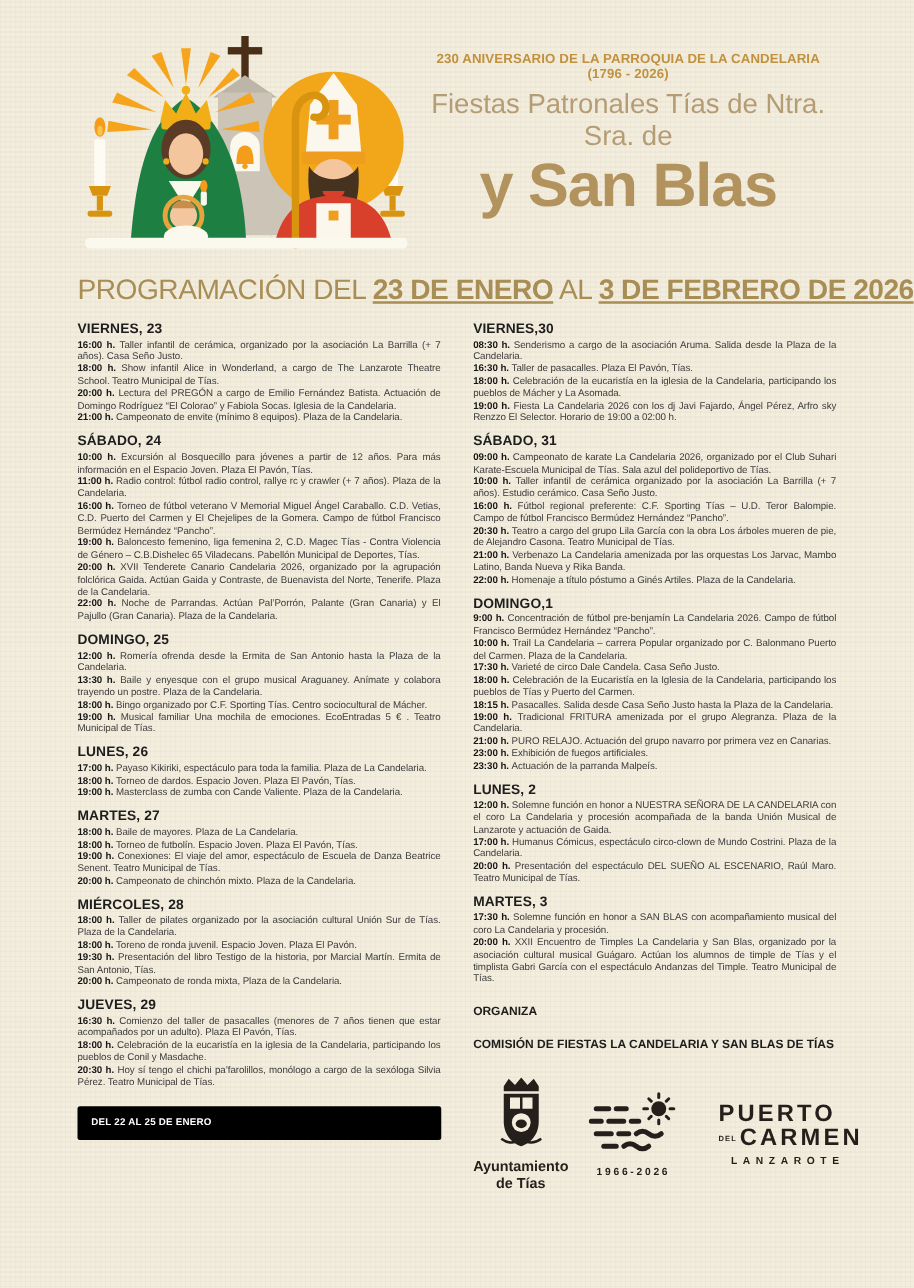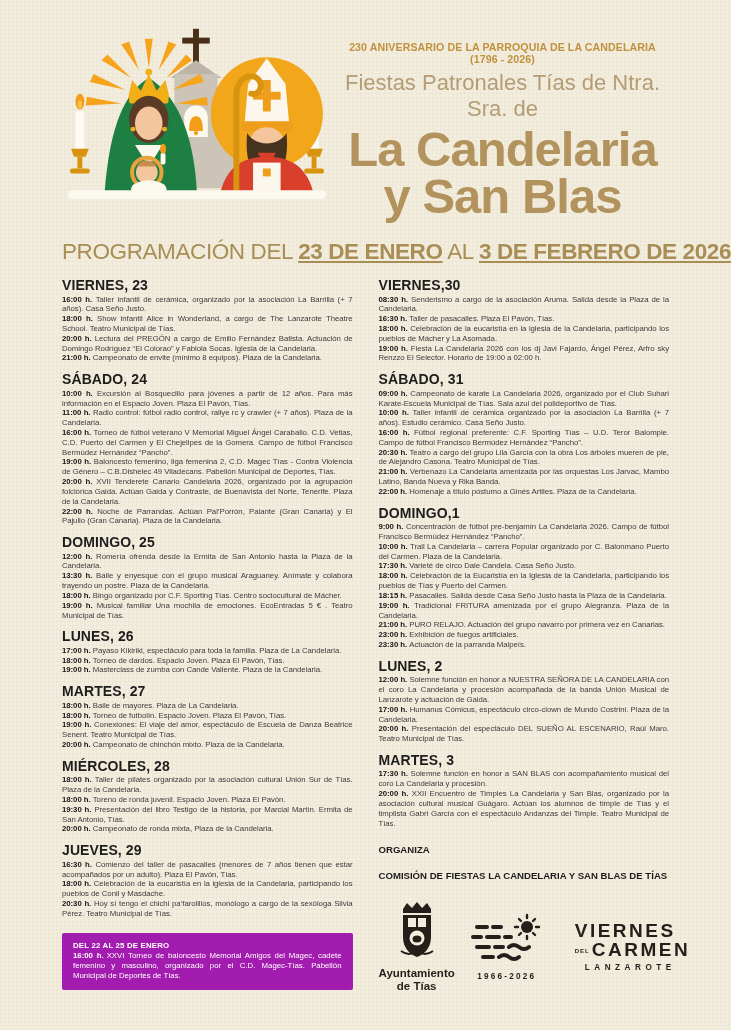--- a/index.html
+++ b/index.html
@@ -21,25 +21,25 @@
   .subtitle{font-size:22px;color:#b49c74;margin:0 0 4px;}
   .big-title{font-size:49px;line-height:.95;font-weight:800;color:#b2935e;letter-spacing:-1px;margin:2px 0 0;}
   .big-title span{display:block;}
   
   .prog-heading{margin:20px 0 12px;font-size:22.5px;color:#a88d55;font-weight:500;letter-spacing:-.4px;white-space:nowrap;}
   .prog-heading b{font-weight:800;text-decoration:underline;}
   
   .program{display:flex;gap:26px;align-items:flex-start;}
   .col{flex:1;min-width:0;}
   .day{margin:0 0 8px;}
-  .day-name{font-size:14px;font-weight:800;color:#1d1d1d;margin:0 0 1.5px;letter-spacing:.1px;}
+  .day-name{font-size:11px;font-weight:800;color:#1d1d1d;margin:0 0 1.5px;letter-spacing:.1px;}
   .event{font-size:7.8px;line-height:1.26;margin:0;text-align:justify;color:#3c3c3c;letter-spacing:-.05px;}
   .event .time{color:#161616;}
   
-  .hbox{margin-top:14px;background:#a21caf;color:#fff;padding:8px 11px 9px;border-radius:2px;}
+  .hbox{margin-top:14px;background:#000000;color:#fff;padding:8px 11px 9px;border-radius:2px;}
   .hbox-title{font-size:8.8px;font-weight:800;margin:0 0 1px;letter-spacing:.2px;}
   .hbox p{font-size:7.8px;line-height:1.3;margin:0;text-align:justify;}
   .hbox .time{margin-right:3px;font-weight:800;}
   
   .organiza{margin-top:16px;}
   .organiza-label{font-size:9.6px;font-weight:800;color:#1d1d1d;margin:0;}
   .organiza-name{font-size:9.6px;font-weight:800;color:#1d1d1d;margin:15px 0 0;}
   .logos{display:flex;align-items:center;gap:16px;margin-top:20px;color:#241f1a;}
   .logo-ayto{text-align:center;}
   .logo-ayto .cap{font-size:11.5px;font-weight:800;line-height:1.1;margin-top:4px;color:#241f1a;}
@@ -133,21 +133,20 @@
         <rect x="208" y="154" width="8" height="8" fill="#ef9d1c"></rect>
         <path d="M181,182 L181,80 C181,62 196,56 203,63 C209,69 205,80 196,78" fill="none" stroke="#d9940f" stroke-width="6" stroke-linecap="round"></path>
       </g>
       <rect x="10" y="176" width="262" height="9" rx="4" fill="#fbf8ee"></rect>
     </svg>
 
     <div class="header-text">
       <p class="anniv">230 ANIVERSARIO DE LA PARROQUIA DE LA CANDELARIA (1796 - 2026)</p>
       <p class="subtitle">Fiestas Patronales Tías de Ntra. Sra. de</p>
       <h1 class="big-title">
-          <span>La Candelaria</span>
           <span>y San Blas</span>
         </h1>
     </div>
   </div>
 
   <h2 class="prog-heading"><span>PROGRAMACIÓN DEL </span><b>23 DE ENERO</b><span> AL </span><b>3 DE FEBRERO DE 2026</b></h2>
 
   <div class="program">
 
     <div class="col">
@@ -158,21 +157,21 @@
             <p class="event"><b class="time">18:00 h. </b><span>Show infantil Alice in Wonderland, a cargo de The Lanzarote Theatre School. Teatro Municipal de Tías.</span></p>
             <p class="event"><b class="time">20:00 h. </b><span>Lectura del PREGÓN a cargo de Emilio Fernández Batista. Actuación de Domingo Rodríguez “El Colorao” y Fabiola Socas. Iglesia de la Candelaria.</span></p>
             <p class="event"><b class="time">21:00 h. </b><span>Campeonato de envite (mínimo 8 equipos). Plaza de la Candelaria.</span></p>
           </section>
 
   <section class="day">
     <h3 class="day-name">SÁBADO, 24</h3>
   <p class="event"><b class="time">10:00 h. </b><span>Excursión al Bosquecillo para jóvenes a partir de 12 años. Para más información en el Espacio Joven. Plaza El Pavón, Tías.</span></p>
             <p class="event"><b class="time">11:00 h. </b><span>Radio control: fútbol radio control, rallye rc y crawler (+ 7 años). Plaza de la Candelaria.</span></p>
             <p class="event"><b class="time">16:00 h. </b><span>Torneo de fútbol veterano V Memorial Miguel Ángel Caraballo. C.D. Vetias, C.D. Puerto del Carmen y El Chejelipes de la Gomera. Campo de fútbol Francisco Bermúdez Hernández “Pancho”.</span></p>
-            <p class="event"><b class="time">19:00 h. </b><span>Baloncesto femenino, liga femenina 2, C.D. Magec Tías - Contra Violencia de Género – C.B.Dishelec 49 Viladecans. Pabellón Municipal de Deportes, Tías.</span></p>
+            <p class="event"><b class="time">19:00 h. </b><span>Baloncesto femenino, liga femenina 2, C.D. Magec Tías - Contra Violencia de Género – C.B.Dishelec 65 Viladecans. Pabellón Municipal de Deportes, Tías.</span></p>
             <p class="event"><b class="time">20:00 h. </b><span>XVII Tenderete Canario Candelaria 2026, organizado por la agrupación folclórica Gaida. Actúan Gaida y Contraste, de Buenavista del Norte, Tenerife. Plaza de la Candelaria.</span></p>
             <p class="event"><b class="time">22:00 h. </b><span>Noche de Parrandas. Actúan Pal’Porrón, Palante (Gran Canaria) y El Pajullo (Gran Canaria). Plaza de la Candelaria.</span></p>
           </section>
 
   <section class="day">
     <h3 class="day-name">DOMINGO, 25</h3>
   <p class="event"><b class="time">12:00 h. </b><span>Romería ofrenda desde la Ermita de San Antonio hasta la Plaza de la Candelaria.</span></p>
             <p class="event"><b class="time">13:30 h. </b><span>Baile y enyesque con el grupo musical Araguaney. Anímate y colabora trayendo un postre. Plaza de la Candelaria.</span></p>
             <p class="event"><b class="time">18:00 h. </b><span>Bingo organizado por C.F. Sporting Tías. Centro sociocultural de Mácher.</span></p>
             <p class="event"><b class="time">19:00 h. </b><span>Musical familiar Una mochila de emociones. EcoEntradas 5 € . Teatro Municipal de Tías.</span></p>
@@ -203,21 +202,20 @@
 
   <section class="day">
     <h3 class="day-name">JUEVES, 29</h3>
   <p class="event"><b class="time">16:30 h. </b><span>Comienzo del taller de pasacalles (menores de 7 años tienen que estar acompañados por un adulto). Plaza El Pavón, Tías.</span></p>
             <p class="event"><b class="time">18:00 h. </b><span>Celebración de la eucaristía en la iglesia de la Candelaria, participando los pueblos de Conil y Masdache.</span></p>
             <p class="event"><b class="time">20:30 h. </b><span>Hoy sí tengo el chichi pa’farolillos, monólogo a cargo de la sexóloga Silvia Pérez. Teatro Municipal de Tías.</span></p>
           </section>
 </div>
       <div class="hbox">
         <p class="hbox-title">DEL 22 AL 25 DE ENERO</p>
-        <p><b class="time">16:00 h.</b><span>XXVI Torneo de baloncesto Memorial Amigos del Magec, cadete femenino y masculino, organizado por el C.D. Magec-Tías. Pabellón Municipal de Deportes de Tías.</span></p>
       </div>
     </div>
 
     <div class="col">
       <div class="days-mount">
   <section class="day">
     <h3 class="day-name">VIERNES,30</h3>
   <p class="event"><b class="time">08:30 h. </b><span>Senderismo a cargo de la asociación Aruma. Salida desde la Plaza de la Candelaria.</span></p>
             <p class="event"><b class="time">16:30 h. </b><span>Taller de pasacalles. Plaza El Pavón, Tías.</span></p>
             <p class="event"><b class="time">18:00 h. </b><span>Celebración de la eucaristía en la iglesia de la Candelaria, participando los pueblos de Mácher y La Asomada.</span></p>
@@ -303,20 +301,20 @@
                 <path d="M12,44 h10 M28,44 q5,-4 10,0 q5,4 10,0"></path>
               </g>
             </g>
           </svg>
           <div class="years">1966-2026</div>
         </div>
 
         <div class="logo-divider"></div>
 
         <div class="logo-pdc">
-          <div class="pdc-word">VIERNES</div>
+          <div class="pdc-word">PUERTO</div>
           <div class="pdc-word"><span class="pdc-del">DEL</span><span>CARMEN</span></div>
           <div class="pdc-sub">LANZAROTE</div>
         </div>
       </div>
     </div>
   </div>
 </div>
 
 </body></html>

